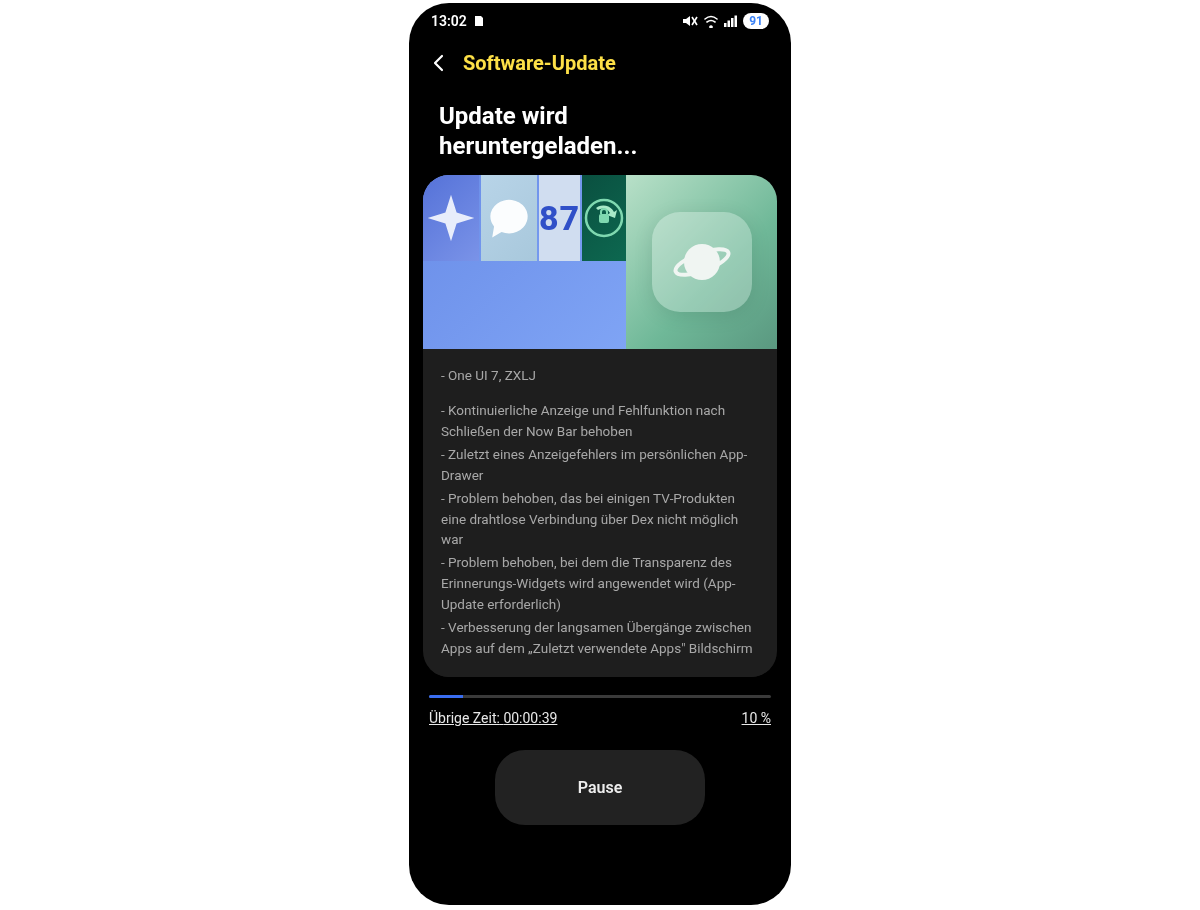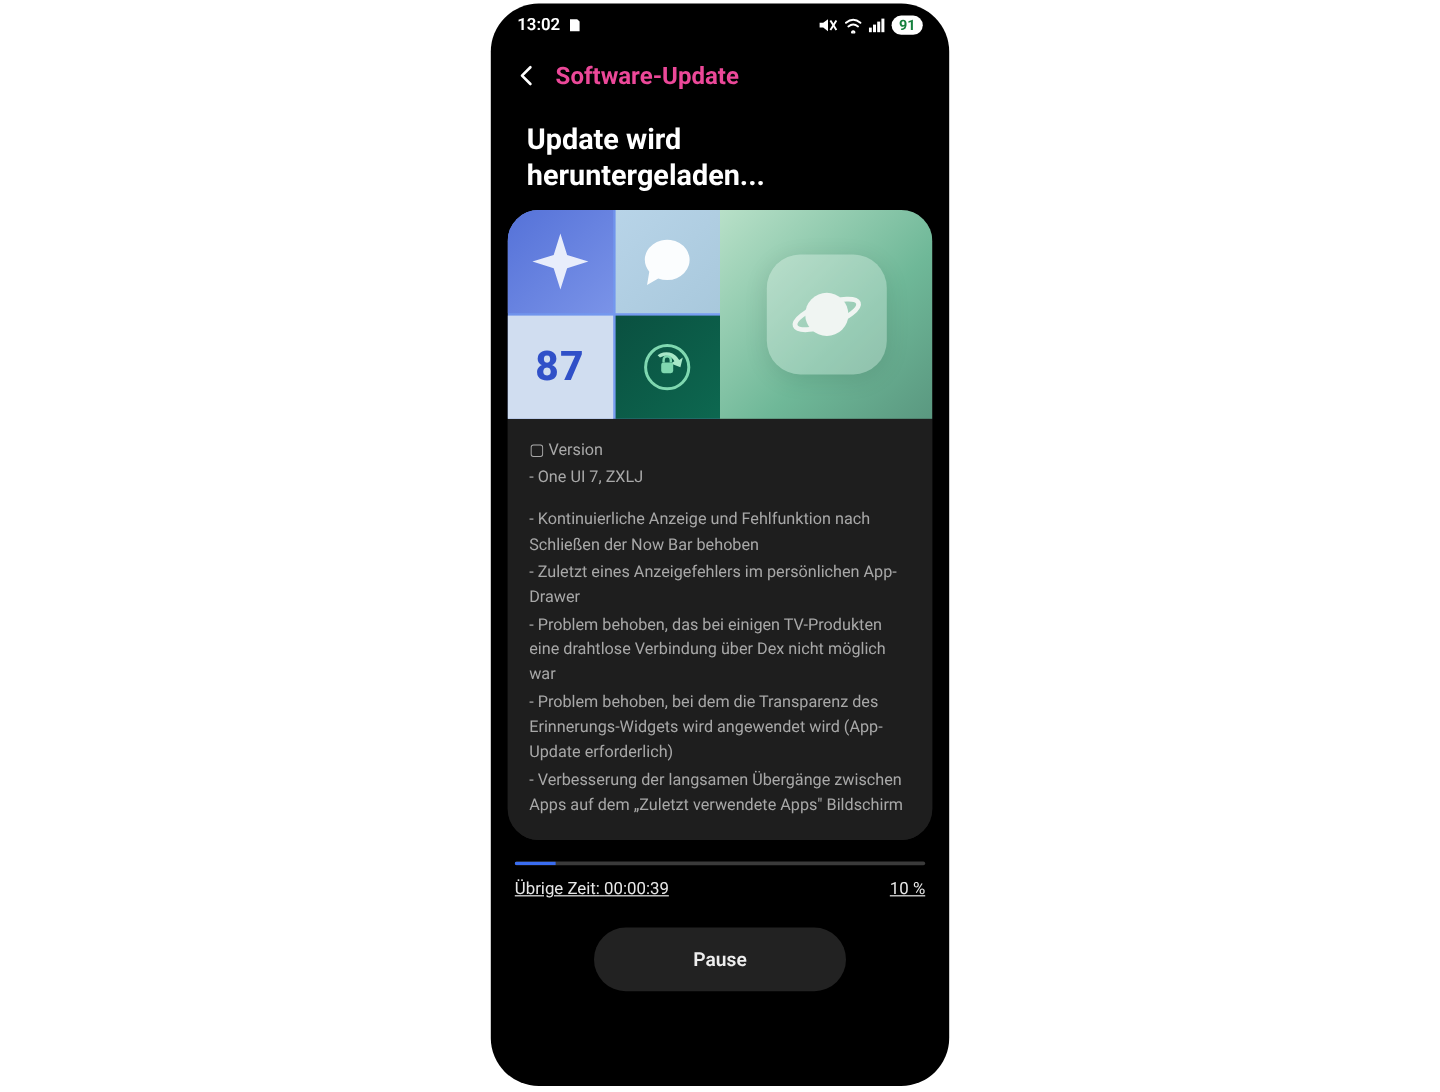--- a/index.html
+++ b/index.html
@@ -27,34 +27,34 @@
     align-items: center;
     padding: 10px 22px 4px 22px;
     color: #fff;
     font-size: 14px;
     font-weight: 600;
   }
   .status-left { display: flex; align-items: center; gap: 6px; }
   .status-right { display: flex; align-items: center; gap: 5px; }
   .battery-pill {
     background: #fff;
-    color: #15803d;
+    color: #3b82f6;
     border-radius: 10px;
     padding: 1px 6px;
     font-size: 12px;
     font-weight: 700;
   }
   .header {
     display: flex;
     align-items: center;
     gap: 14px;
     padding: 18px 20px 8px 20px;
   }
   .back-chevron { color: #fff; }
-  .header-title { color: #ec4899; font-size: 20px; font-weight: 700; text-align: right; }
+  .header-title { color: #fde047; font-size: 20px; font-weight: 700; text-align: right; }
   .subtitle {
     color: #fff;
     font-size: 24px;
     font-weight: 700;
     line-height: 1.25;
     padding: 18px 30px 14px 30px;
   }
   .card {
     background: #1e1e1e;
     border-radius: 26px;
@@ -64,21 +64,21 @@
   .banner {
     height: 174px;
     display: flex;
     position: relative;
   }
   .banner-left {
     flex: 1;
     background: linear-gradient(135deg, #6a8de8 0%, #7fa4f5 100%);
     position: relative;
     display: grid;
-    grid-template-columns: 1fr 1fr;
+    grid-template-columns: 1fr 1fr 1fr 1fr;
     grid-template-rows: 1fr 1fr;
     gap: 2px;
   }
   .tile { display:flex; align-items:center; justify-content:center; }
   .tile-star { background: linear-gradient(135deg,#5572d8,#7a93e8); }
   .tile-chat { background: linear-gradient(135deg,#b8d4e8,#a8c8dc); }
   .tile-87   { background: #d0ddf0; color:#3050c8; font-size:34px; font-weight:800; letter-spacing:1px; }
   .tile-sync { background: linear-gradient(135deg,#0a5040,#0d6850); }
   .banner-right {
     flex: 1;
@@ -134,21 +134,21 @@
     font-size: 14px;
     padding: 12px 20px 0 20px;
     text-decoration: underline;
   }
   .pause-btn {
     margin: 24px auto 0 auto;
     width: 210px;
     background: #222222;
     color: #eeeeee;
     text-align: center;
-    padding: 17px 0;
+    padding: 28px 0;
     border-radius: 30px;
     font-size: 16px;
     font-weight: 600;
   }
   .icon { display:inline-flex; }
   .star-svg { width:56px; height:56px; }
   .chat-svg { width:56px; height:56px; }
   .sync-svg { width:44px; height:44px; }
 </style>
 </head>
@@ -238,21 +238,20 @@
             <svg width="60" height="60" viewBox="0 0 60 60">
               <circle cx="30" cy="30" r="18" fill="#f0f5f2"></circle>
               <ellipse cx="30" cy="30" rx="28" ry="9" fill="none" stroke="#f0f5f2" stroke-width="4" transform="rotate(-20 30 30)"></ellipse>
             </svg>
           </span>
         </div>
       </div>
     </div>
 
     <div class="notes notes-fade">
-      <div>▢ Version</div>
       <div>- One UI 7, ZXLJ</div>
       <div class="section-gap"></div>
       <div>- Kontinuierliche Anzeige und Fehlfunktion nach Schließen der Now Bar behoben</div>
       <div>- Zuletzt eines Anzeigefehlers im persönlichen App-Drawer</div>
       <div>- Problem behoben, das bei einigen TV-Produkten eine drahtlose Verbindung über Dex nicht möglich war</div>
       <div>- Problem behoben, bei dem die Transparenz des Erinnerungs-Widgets wird angewendet wird (App-Update erforderlich)</div>
       <div>- Verbesserung der langsamen Übergänge zwischen Apps auf dem „Zuletzt verwendete Apps" Bildschirm</div>
     </div>
   </div>
 

